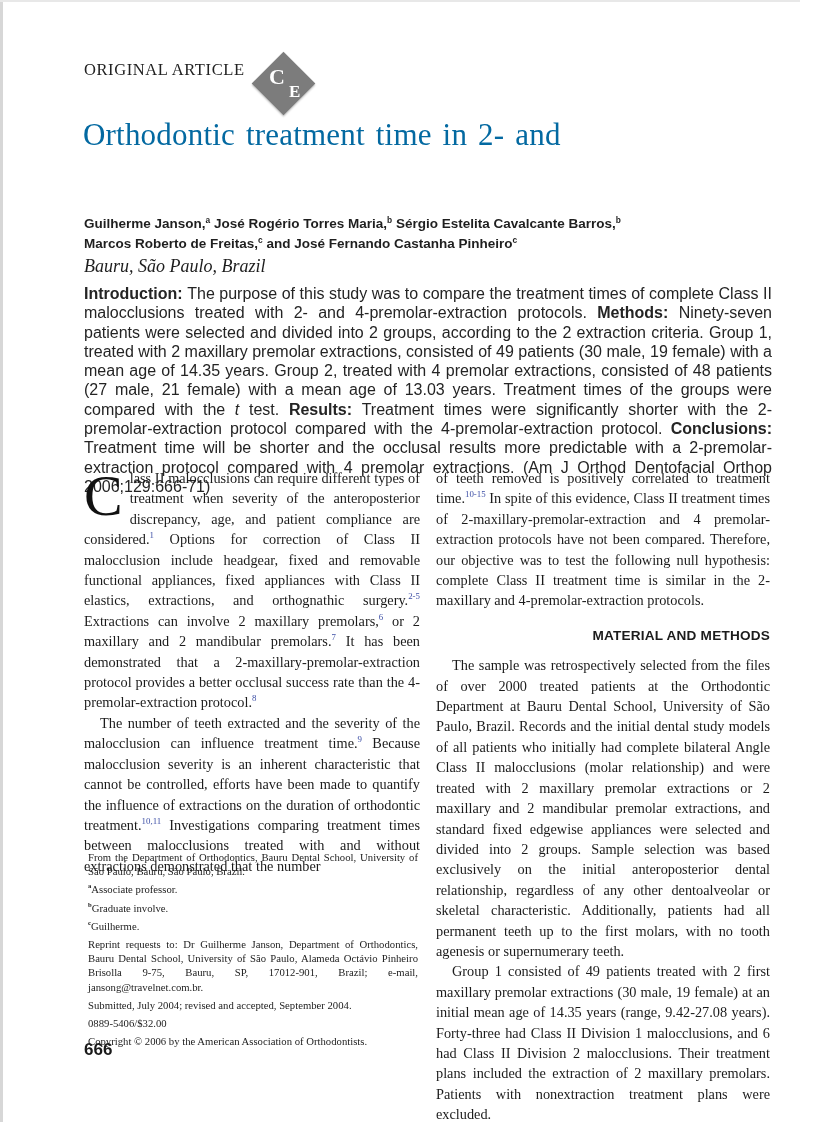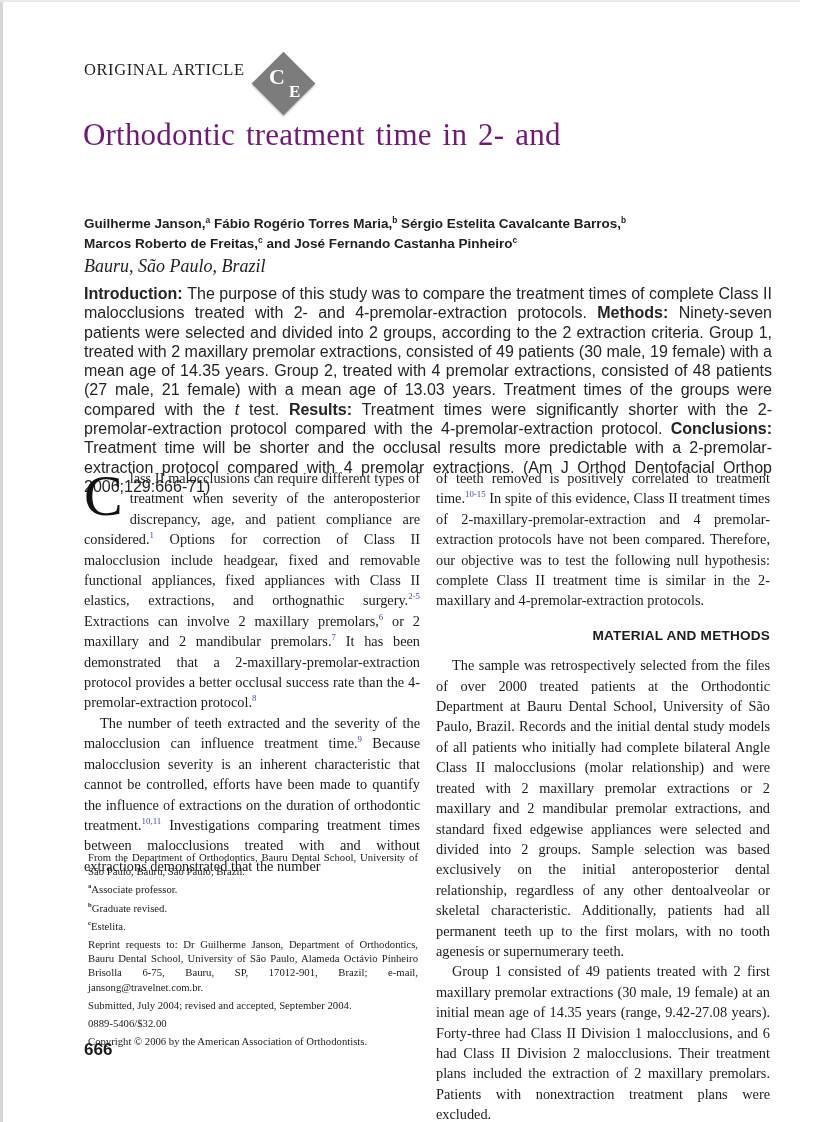--- a/index.html
+++ b/index.html
@@ -17,21 +17,21 @@
   .logo-diamond {
     position:absolute; left:261px; top:61px; width:45px; height:45px;
     background:#7c7c7c; transform:rotate(45deg); box-shadow:1px 1px 2px rgba(0,0,0,0.25);
   }
   .logo-letter { position:absolute; color:#ffffff; font-family:"Liberation Serif", serif; font-weight:bold; }
   .logo-letter.c { left:269px; top:64px; font-size:22px; }
   .logo-letter.e { left:289px; top:82px; font-size:17px; }
 
   .title {
     position:absolute; left:83px; top:116px;
-    font-size:31px; line-height:38px; color:#701a75; word-spacing:3px; letter-spacing:0.2px;
+    font-size:31px; line-height:38px; color:#0369a1; word-spacing:3px; letter-spacing:0.2px;
   }
   .authors {
     position:absolute; left:84px; top:214px;
     font-family:"Liberation Sans", sans-serif; font-weight:bold;
     font-size:13.5px; line-height:19.5px; color:#1f1f1f;
   }
   .affiliation {
     position:absolute; left:84px; top:256px;
     font-style:italic; font-size:18px; color:#1d1d1d;
   }
@@ -79,42 +79,42 @@
   <div class="kicker">ORIGINAL ARTICLE</div>
 
   <div class="logo-diamond"></div>
   <span class="logo-letter c">C</span>
   <span class="logo-letter e">E</span>
 
   <div class="title">
     <div>Orthodontic treatment time in 2- and</div>
   </div>
 
-  <div class="authors"><span>Guilherme Janson,</span><sup>a</sup><span> Fábio Rogério Torres Maria,</span><sup>b</sup><span> Sérgio Estelita Cavalcante Barros,</span><sup>b</sup><br><span>Marcos Roberto de Freitas,</span><sup>c</sup><span> and José Fernando Castanha Pinheiro</span><sup>c</sup></div>
+  <div class="authors"><span>Guilherme Janson,</span><sup>a</sup><span> José Rogério Torres Maria,</span><sup>b</sup><span> Sérgio Estelita Cavalcante Barros,</span><sup>b</sup><br><span>Marcos Roberto de Freitas,</span><sup>c</sup><span> and José Fernando Castanha Pinheiro</span><sup>c</sup></div>
   <div class="affiliation">Bauru, São Paulo, Brazil</div>
 
   <div class="abstract"><span class="b">Introduction: </span><span>The purpose of this study was to compare the treatment times of complete Class II malocclusions treated with 2- and 4-premolar-extraction protocols. </span><span class="b">Methods: </span><span>Ninety-seven patients were selected and divided into 2 groups, according to the 2 extraction criteria. Group 1, treated with 2 maxillary premolar extractions, consisted of 49 patients (30 male, 19 female) with a mean age of 14.35 years. Group 2, treated with 4 premolar extractions, consisted of 48 patients (27 male, 21 female) with a mean age of 13.03 years. Treatment times of the groups were compared with the </span><span class="i">t</span><span> test. </span><span class="b">Results: </span><span>Treatment times were significantly shorter with the 2-premolar-extraction protocol compared with the 4-premolar-extraction protocol. </span><span class="b">Conclusions: </span><span>Treatment time will be shorter and the occlusal results more predictable with a 2-premolar-extraction protocol compared with 4 premolar extractions. (Am J Orthod Dentofacial Orthop 2006;129:666-71)</span></div>
 
   <div class="col left body-text">
     <p><span class="dropcap">C</span><span><span>lass II malocclusions can require different types of treatment when severity of the anteroposterior discrepancy, age, and patient compliance are considered.</span><sup style="color: rgb(61, 79, 166);">1</sup><span> Options for correction of Class II malocclusion include headgear, fixed and removable functional appliances, fixed appliances with Class II elastics, extractions, and orthognathic surgery.</span><sup style="color: rgb(61, 79, 166);">2-5</sup><span> Extractions can involve 2 maxillary premolars,</span><sup style="color: rgb(61, 79, 166);">6</sup><span> or 2 maxillary and 2 mandibular premolars.</span><sup style="color: rgb(61, 79, 166);">7</sup><span> It has been demonstrated that a 2-maxillary-premolar-extraction protocol provides a better occlusal success rate than the 4-premolar-extraction protocol.</span><sup style="color: rgb(61, 79, 166);">8</sup></span></p>
     <p class="indent"><span>The number of teeth extracted and the severity of the malocclusion can influence treatment time.</span><sup style="color: rgb(61, 79, 166);">9</sup><span> Because malocclusion severity is an inherent characteristic that cannot be controlled, efforts have been made to quantify the influence of extractions on the duration of orthodontic treatment.</span><sup style="color: rgb(61, 79, 166);">10,11</sup><span> Investigations comparing treatment times between malocclusions treated with and without extractions demonstrated that the number</span></p>
   </div>
 
   <div class="col right body-text">
     <p><span>of teeth removed is positively correlated to treatment time.</span><sup style="color: rgb(61, 79, 166);">10-15</sup><span> In spite of this evidence, Class II treatment times of 2-maxillary-premolar-extraction and 4 premolar-extraction protocols have not been compared. Therefore, our objective was to test the following null hypothesis: complete Class II treatment time is similar in the 2-maxillary and 4-premolar-extraction protocols.</span></p>
     <div class="section-heading">MATERIAL AND METHODS</div>
     <p class="indent">The sample was retrospectively selected from the files of over 2000 treated patients at the Orthodontic Department at Bauru Dental School, University of São Paulo, Brazil. Records and the initial dental study models of all patients who initially had complete bilateral Angle Class II malocclusions (molar relationship) and were treated with 2 maxillary premolar extractions or 2 maxillary and 2 mandibular premolar extractions, and standard fixed edgewise appliances were selected and divided into 2 groups. Sample selection was based exclusively on the initial anteroposterior dental relationship, regardless of any other dentoalveolar or skeletal characteristic. Additionally, patients had all permanent teeth up to the first molars, with no tooth agenesis or supernumerary teeth.</p>
     <p class="indent">Group 1 consisted of 49 patients treated with 2 first maxillary premolar extractions (30 male, 19 female) at an initial mean age of 14.35 years (range, 9.42-27.08 years). Forty-three had Class II Division 1 malocclusions, and 6 had Class II Division 2 malocclusions. Their treatment plans included the extraction of 2 maxillary premolars. Patients with nonextraction treatment plans were excluded.</p>
   </div>
 
   <div class="footnotes">
     <p class="fn-line"><span>From the Department of Orthodontics, Bauru Dental School, University of São Paulo, Bauru, São Paulo, Brazil.</span></p>
     <p class="fn-line"><sup>a</sup><span>Associate professor.</span></p>
-    <p class="fn-line"><sup>b</sup><span>Graduate revised.</span></p>
-    <p class="fn-line"><sup>c</sup><span>Estelita.</span></p>
-    <p class="fn-line"><span>Reprint requests to: Dr Guilherme Janson, Department of Orthodontics, Bauru Dental School, University of São Paulo, Alameda Octávio Pinheiro Brisolla 6-75, Bauru, SP, 17012-901, Brazil; e-mail, jansong@travelnet.com.br.</span></p>
+    <p class="fn-line"><sup>b</sup><span>Graduate involve.</span></p>
+    <p class="fn-line"><sup>c</sup><span>Guilherme.</span></p>
+    <p class="fn-line"><span>Reprint requests to: Dr Guilherme Janson, Department of Orthodontics, Bauru Dental School, University of São Paulo, Alameda Octávio Pinheiro Brisolla 9-75, Bauru, SP, 17012-901, Brazil; e-mail, jansong@travelnet.com.br.</span></p>
     <p class="fn-line"><span>Submitted, July 2004; revised and accepted, September 2004.</span></p>
     <p class="fn-line"><span>0889-5406/$32.00</span></p>
     <p class="fn-line"><span>Copyright © 2006 by the American Association of Orthodontists.</span></p>
   </div>
 
   <div class="page-number">666</div>
 </div>
 
 </body></html>

